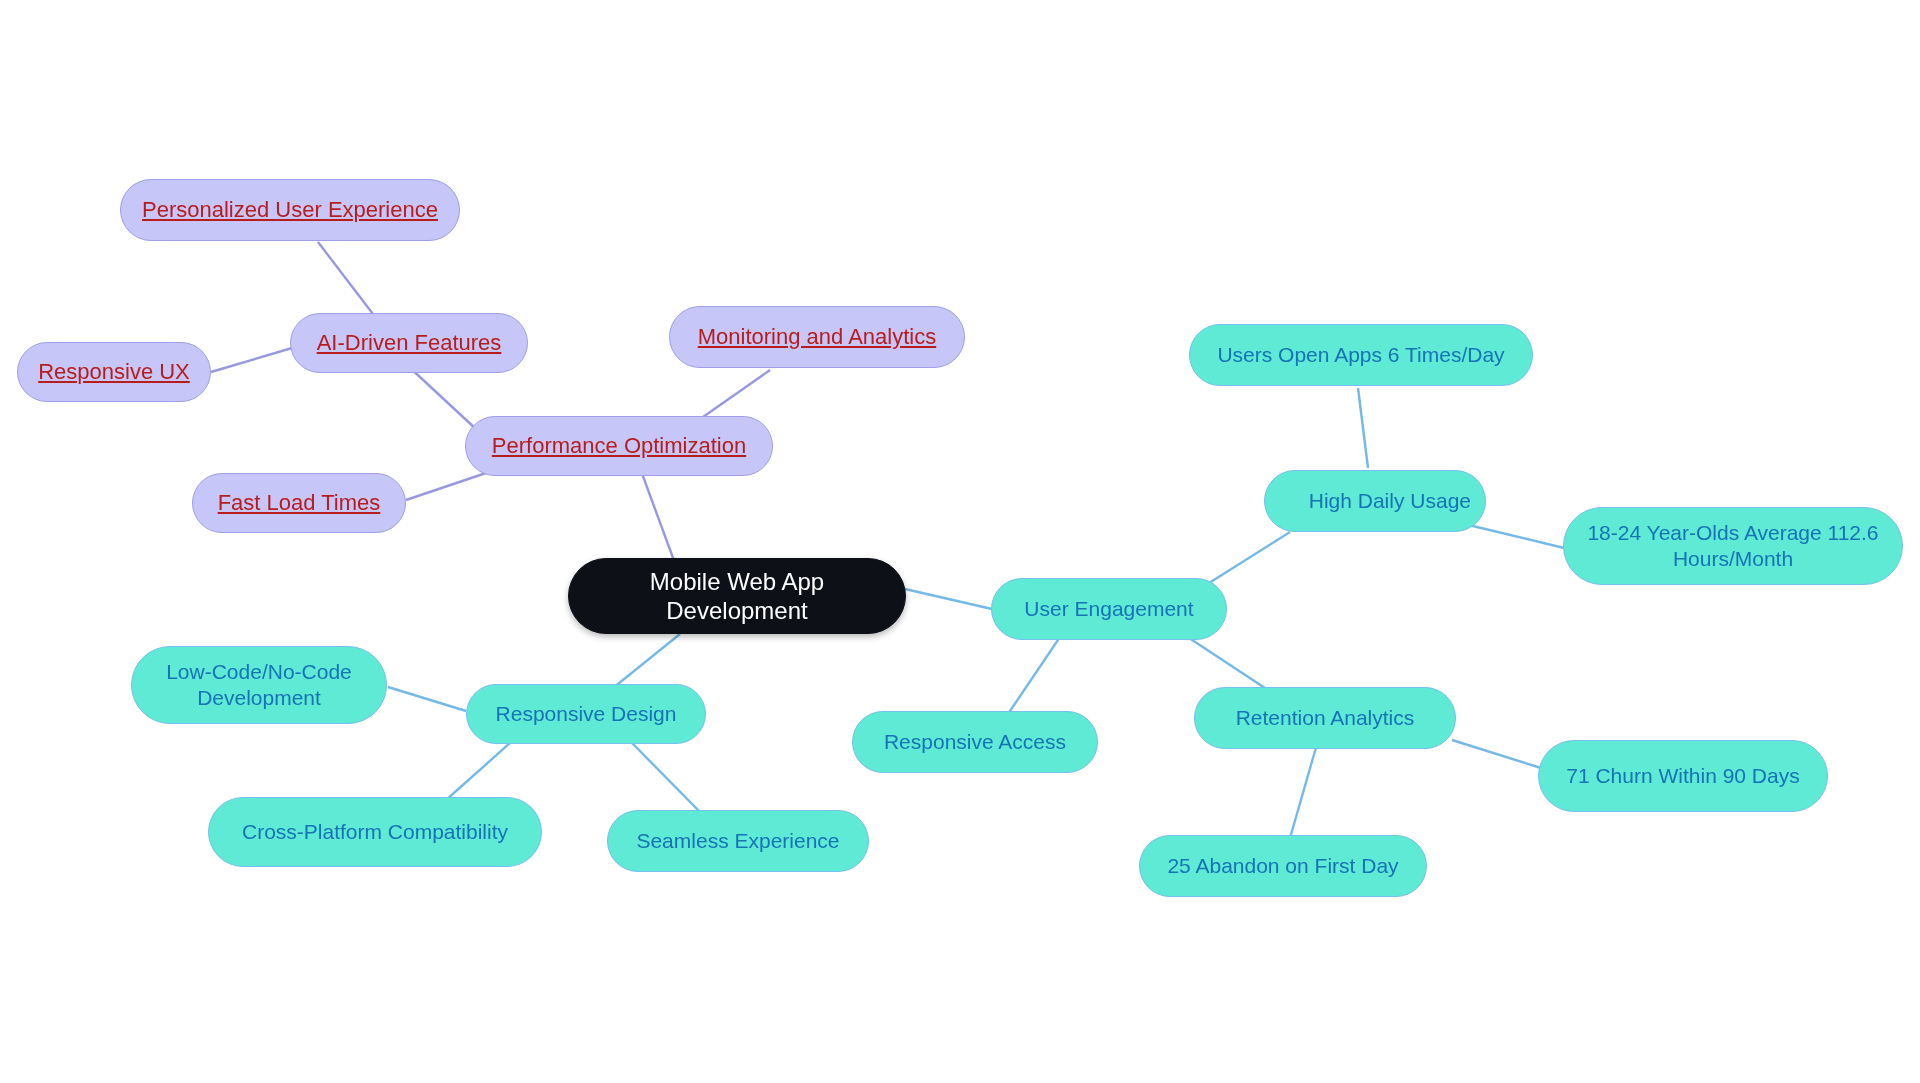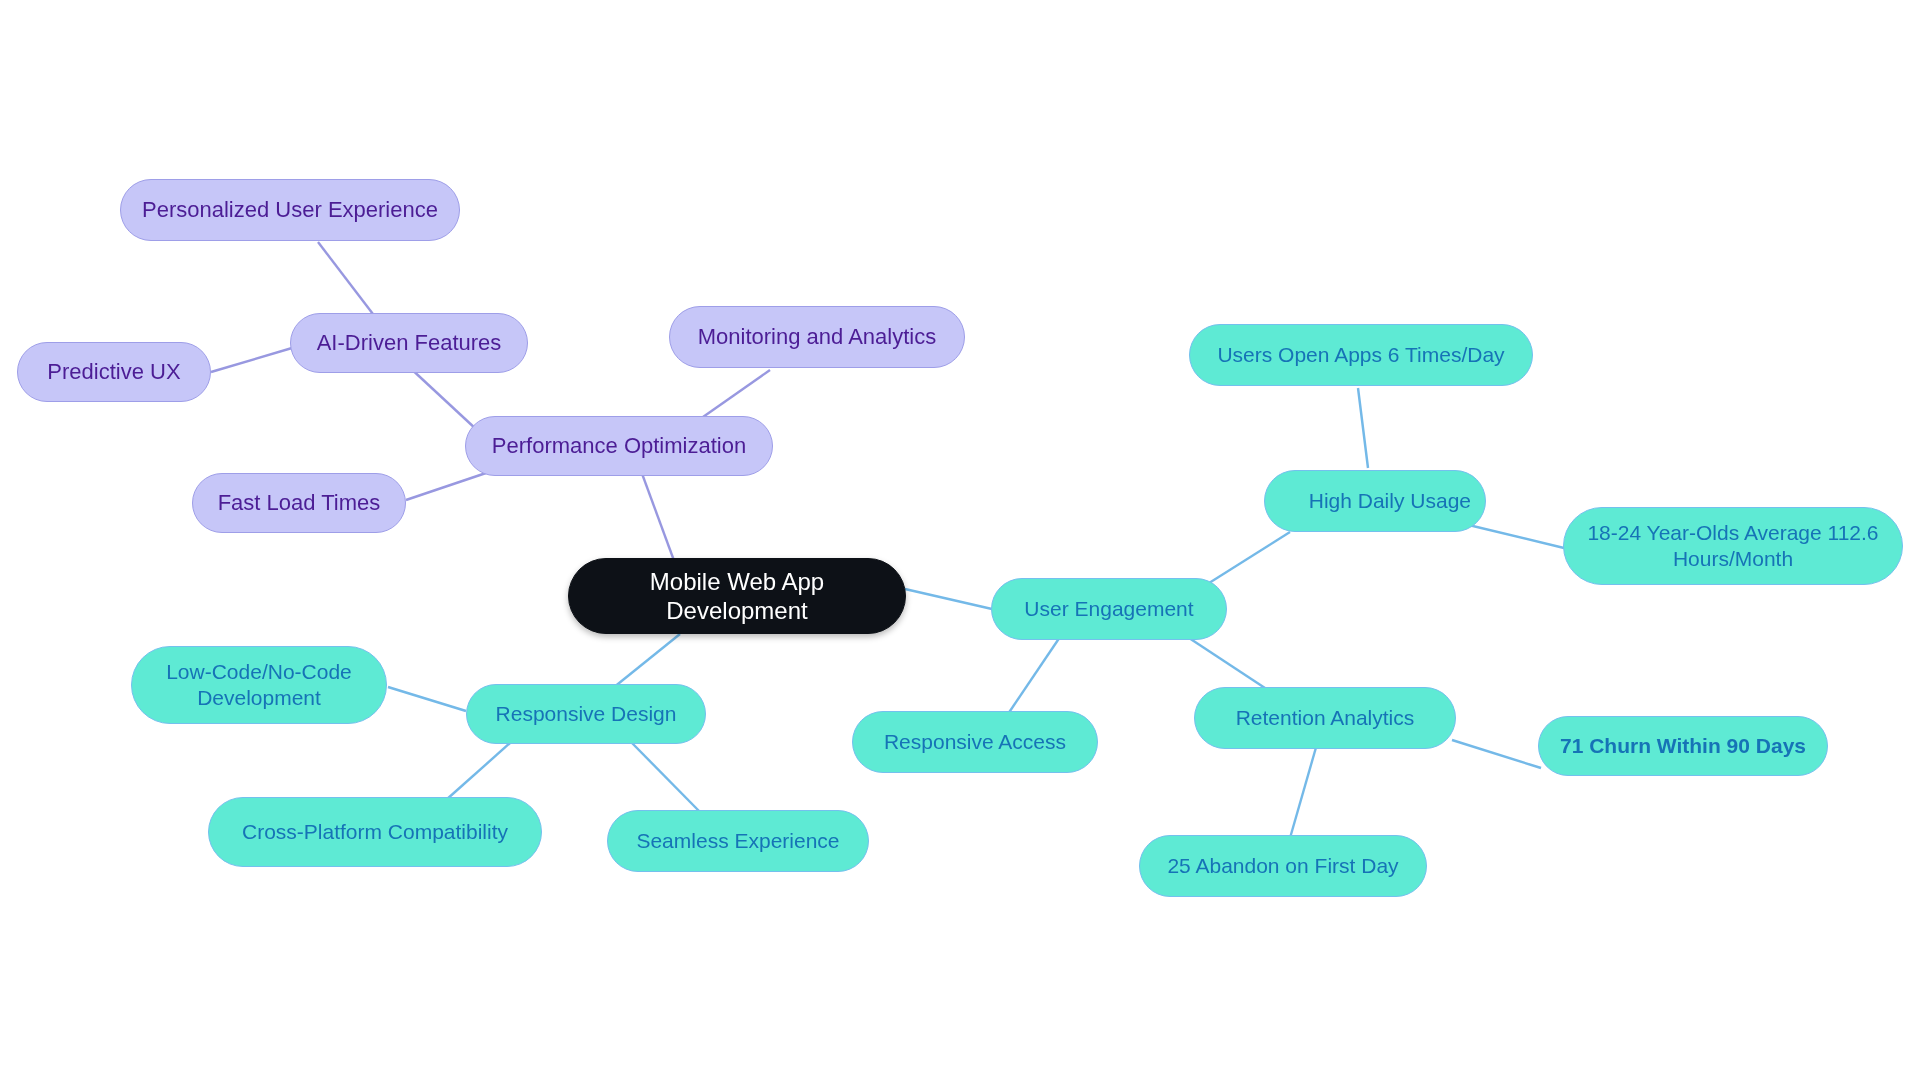--- a/index.html
+++ b/index.html
@@ -40,24 +40,25 @@
   .node-root {
     background: #0d1117;
     color: #ffffff;
     border: 1px solid #0d1117;
     font-size: 24px;
     box-shadow: 0 3px 6px rgba(0,0,0,0.28);
     z-index: 5;
   }
   .node-purple {
     background: #c6c6f8;
-    color: #4c1d95;
+    color: #b91c1c;
     border: 1.6px solid #9e9ee8;
     font-size: 22px;
     z-index: 4;
+    text-decoration: underline;
   }
   .node-blue {
     background: #5eead4;
     color: #1673b6;
     border: 1.6px solid #74c0ee;
     font-size: 21px;
     z-index: 4;
   }
 </style>
 </head>
@@ -114,21 +115,21 @@
 
   <div class="node node-purple" style="left:290px; top:313px; width:238px; height:60px;">
     <span>AI-Driven Features</span>
   </div>
 
   <div class="node node-purple" style="left:120px; top:179px; width:340px; height:62px;">
     <span>Personalized User Experience</span>
   </div>
 
   <div class="node node-purple" style="left:17px; top:342px; width:194px; height:60px;">
-    <span>Predictive UX</span>
+    <span>Responsive UX</span>
   </div>
 
   <div class="node node-purple" style="left:669px; top:306px; width:296px; height:62px;">
     <span>Monitoring and Analytics</span>
   </div>
 
   <div class="node node-purple" style="left:192px; top:473px; width:214px; height:60px;">
     <span>Fast Load Times</span>
   </div>
 
@@ -146,21 +147,21 @@
 
   <div class="node node-blue" style="left:1563px; top:507px; width:340px; height:78px;">
     <span>18-24 Year-Olds Average 112.6
 Hours/Month</span>
   </div>
 
   <div class="node node-blue" style="left:1194px; top:687px; width:262px; height:62px;">
     <span>Retention Analytics</span>
   </div>
 
-  <div class="node node-blue" style="left:1538px; top:716px; width:290px; height:60px;font-weight:bold;">
+  <div class="node node-blue" style="left:1538px; top:740px; width:290px; height:72px;">
     <span>71 Churn Within 90 Days</span>
   </div>
 
   <div class="node node-blue" style="left:1139px; top:835px; width:288px; height:62px;">
     <span>25 Abandon on First Day</span>
   </div>
 
   <div class="node node-blue" style="left:852px; top:711px; width:246px; height:62px;">
     <span>Responsive Access</span>
   </div>

